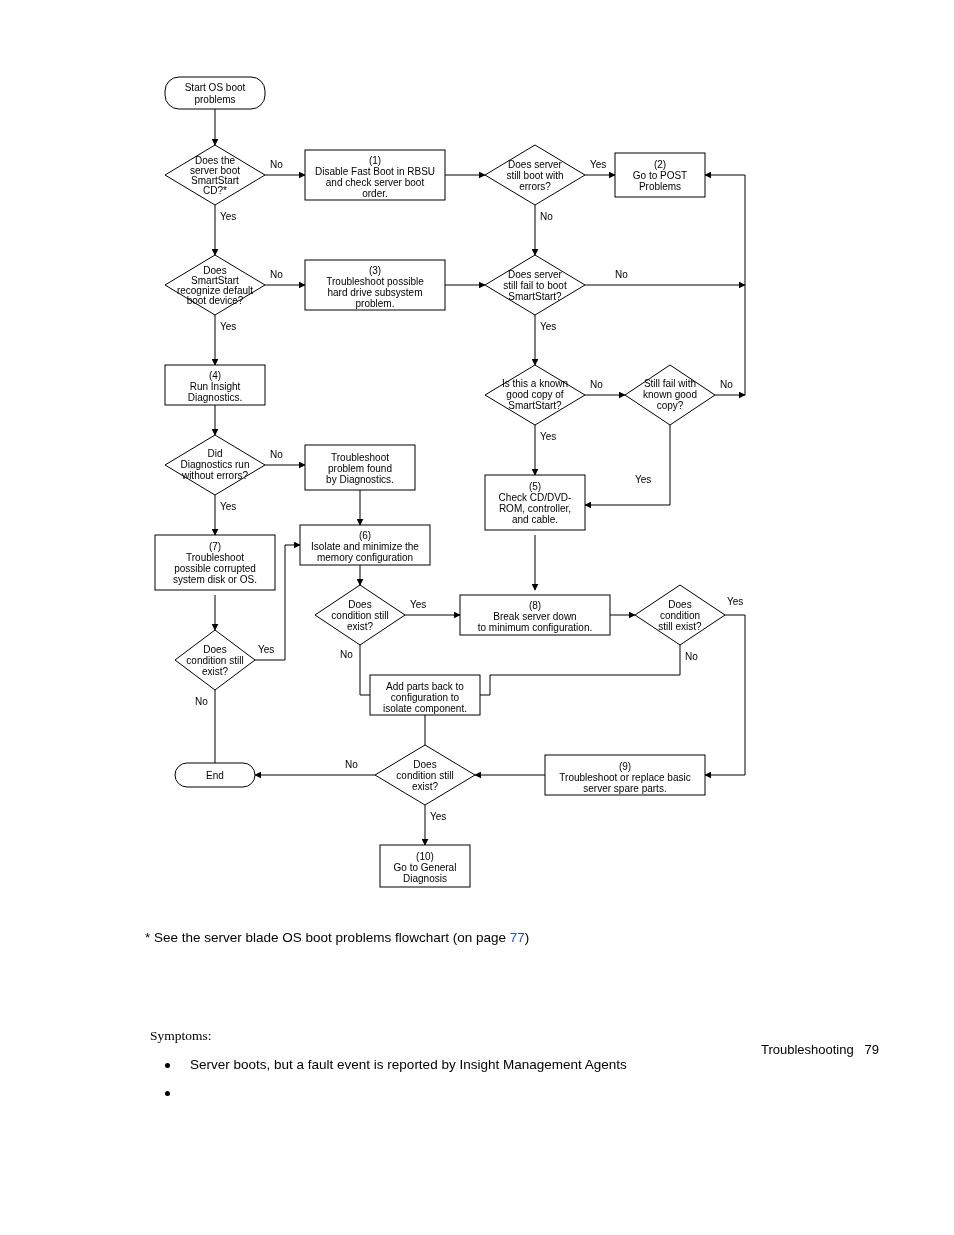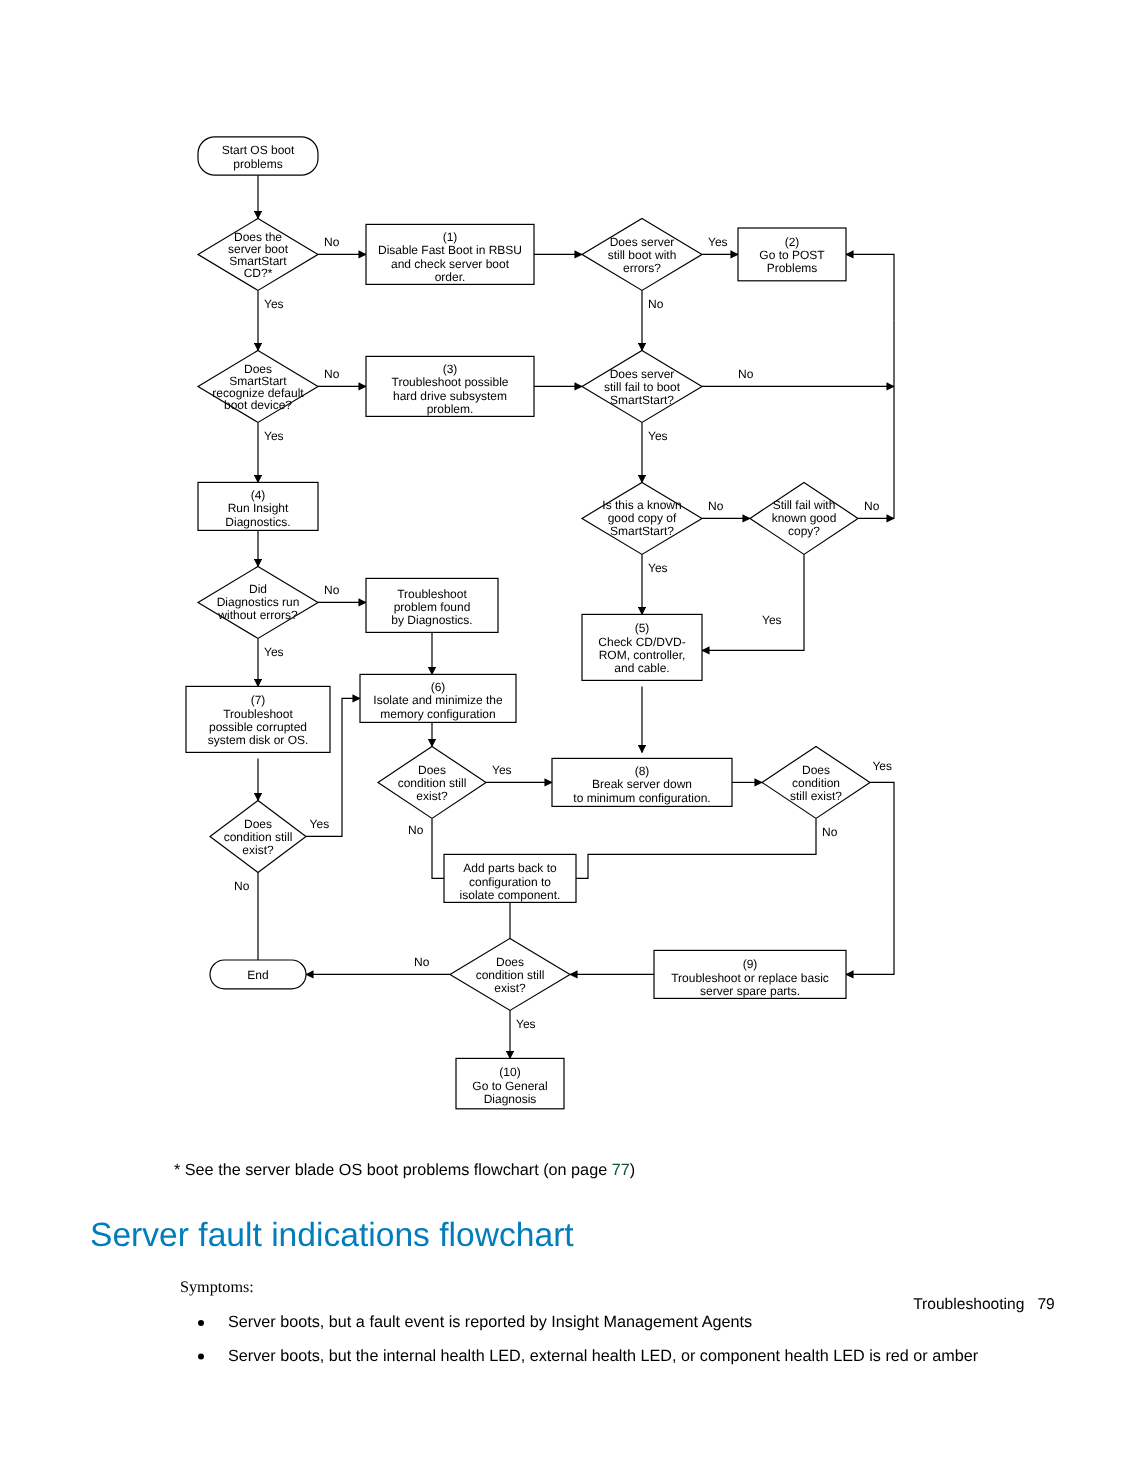--- a/index.html
+++ b/index.html
@@ -7,21 +7,20 @@
     padding: 0;
     background: #fff;
     font-family: Arial, Helvetica, sans-serif;
     color: #000;
   }
   .page {
     width: 954px;
     height: 1111px;
     position: relative;
     box-sizing: border-box;
-    margin-top: 37px;
   }
   .flow-canvas {
     position: absolute;
     left: 145px;
     top: 75px;
     width: 620px;
     height: 840px;
   }
   .flow-canvas svg { width: 100%; height: 100%; }
   .node-text {
@@ -34,21 +33,21 @@
     font-family: Arial, Helvetica, sans-serif;
     font-size: 10px;
   }
   .footnote {
     position: absolute;
     left: 145px;
     top: 930px;
     font-size: 13.5px;
     font-family: "Segoe UI", Arial, sans-serif;
   }
-  .footnote .link { color: #14532d; }
+  .footnote .link { color: #1d4ed8; }
   .heading {
     position: absolute;
     left: 75px;
     top: 976px;
     font-size: 28px;
     font-weight: 400;
     color: #007dba;
     font-family: "Segoe UI Light", "Segoe UI", Arial, sans-serif;
   }
   .body-text {
@@ -307,27 +306,25 @@
         <text class="node-text"><tspan x="280" y="782">(10)</tspan><tspan x="280" y="793">Go to General</tspan><tspan x="280" y="804">Diagnosis</tspan></text>
       </g>
 
     </svg>
   </div>
 
   <div class="footnote">
     <span>* See the server blade OS boot problems flowchart (on page </span><span class="link">77</span><span>)</span>
   </div>
 
-  <div class="heading">Server fault indications flowchart</div>
 
   <div class="body-text symptoms">Symptoms:</div>
 
   <div class="bul-dot" style="left:165px; top:1063px;"></div>
   <div class="bullet-item1" style="left:190px;">Server boots, but a fault event is reported by Insight Management Agents</div>
 
   <div class="bul-dot" style="left:165px; top:1091px;"></div>
-  <div class="bullet-item2" style="left:190px;">Server boots, but the internal health LED, external health LED, or component health LED is red or amber</div>
 
   <div class="footer">
     <span>Troubleshooting</span>&nbsp;&nbsp;&nbsp;<span>79</span>
   </div>
 
 </div>
 
 </body></html>

